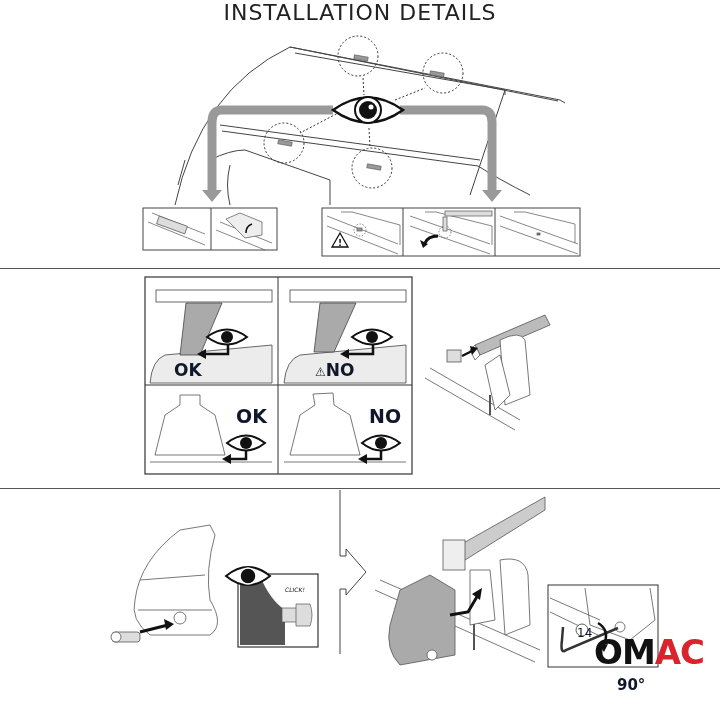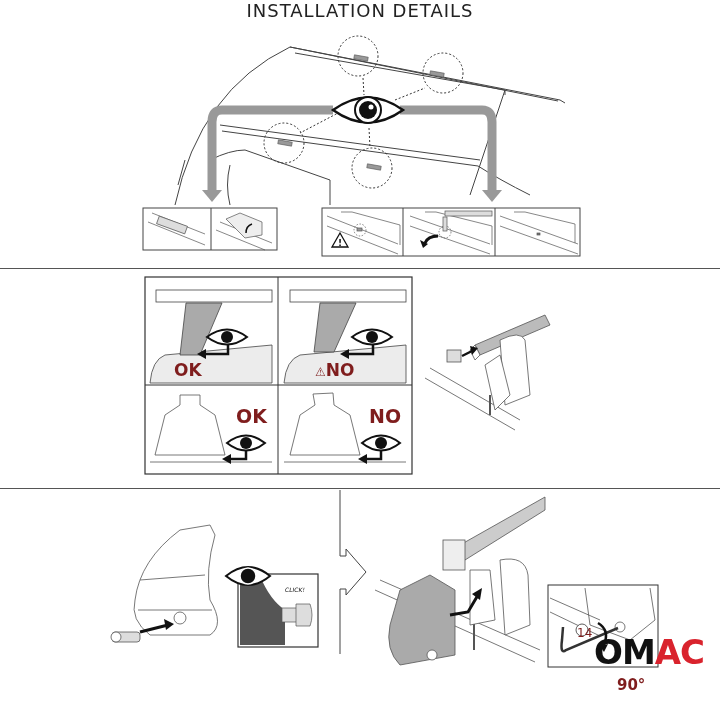--- a/index.html
+++ b/index.html
@@ -1,20 +1,20 @@
 <!DOCTYPE html>
 <html><head>
 <meta charset="utf-8">
 <style>
   html, body { margin:0; padding:0; background:#ffffff; }
   body { width:720px; height:704px; position:relative; overflow:hidden; font-family:"Liberation Sans", sans-serif; color:#1a1a1a; }
-  .title { position:absolute; left:0; width:720px; top:0; text-align:center; font-family:"DejaVu Sans", sans-serif; font-size:18px; letter-spacing:1px; color:#222; }
+  .title { position:absolute; left:0; width:720px; top:0; text-align:center; font-family:"DejaVu Sans", sans-serif; font-size:22px; letter-spacing:1px; color:#222; }
   .hr { position:absolute; left:0; width:720px; height:1px; background:#555; }
   svg { position:absolute; left:0; top:0; }
-  .lbl { position:absolute; font-family:"DejaVu Sans", sans-serif; font-weight:bold; color:#7f1d1d; }
+  .lbl { position:absolute; font-family:"DejaVu Sans", sans-serif; font-weight:bold; color:#0f172a; }
   .logo { position:absolute; left:594px; top:635px; font-family:"DejaVu Sans", sans-serif; font-weight:900; font-size:34px; letter-spacing:-1px; line-height:34px; }
   .logo .om { color:#111; }
   .logo .ac { color:#d9232d; }
 </style>
 </head>
 <body>
 
 <div class="title">INSTALLATION DETAILS</div>
 
 <div class="hr" style="top:268px;"></div>

